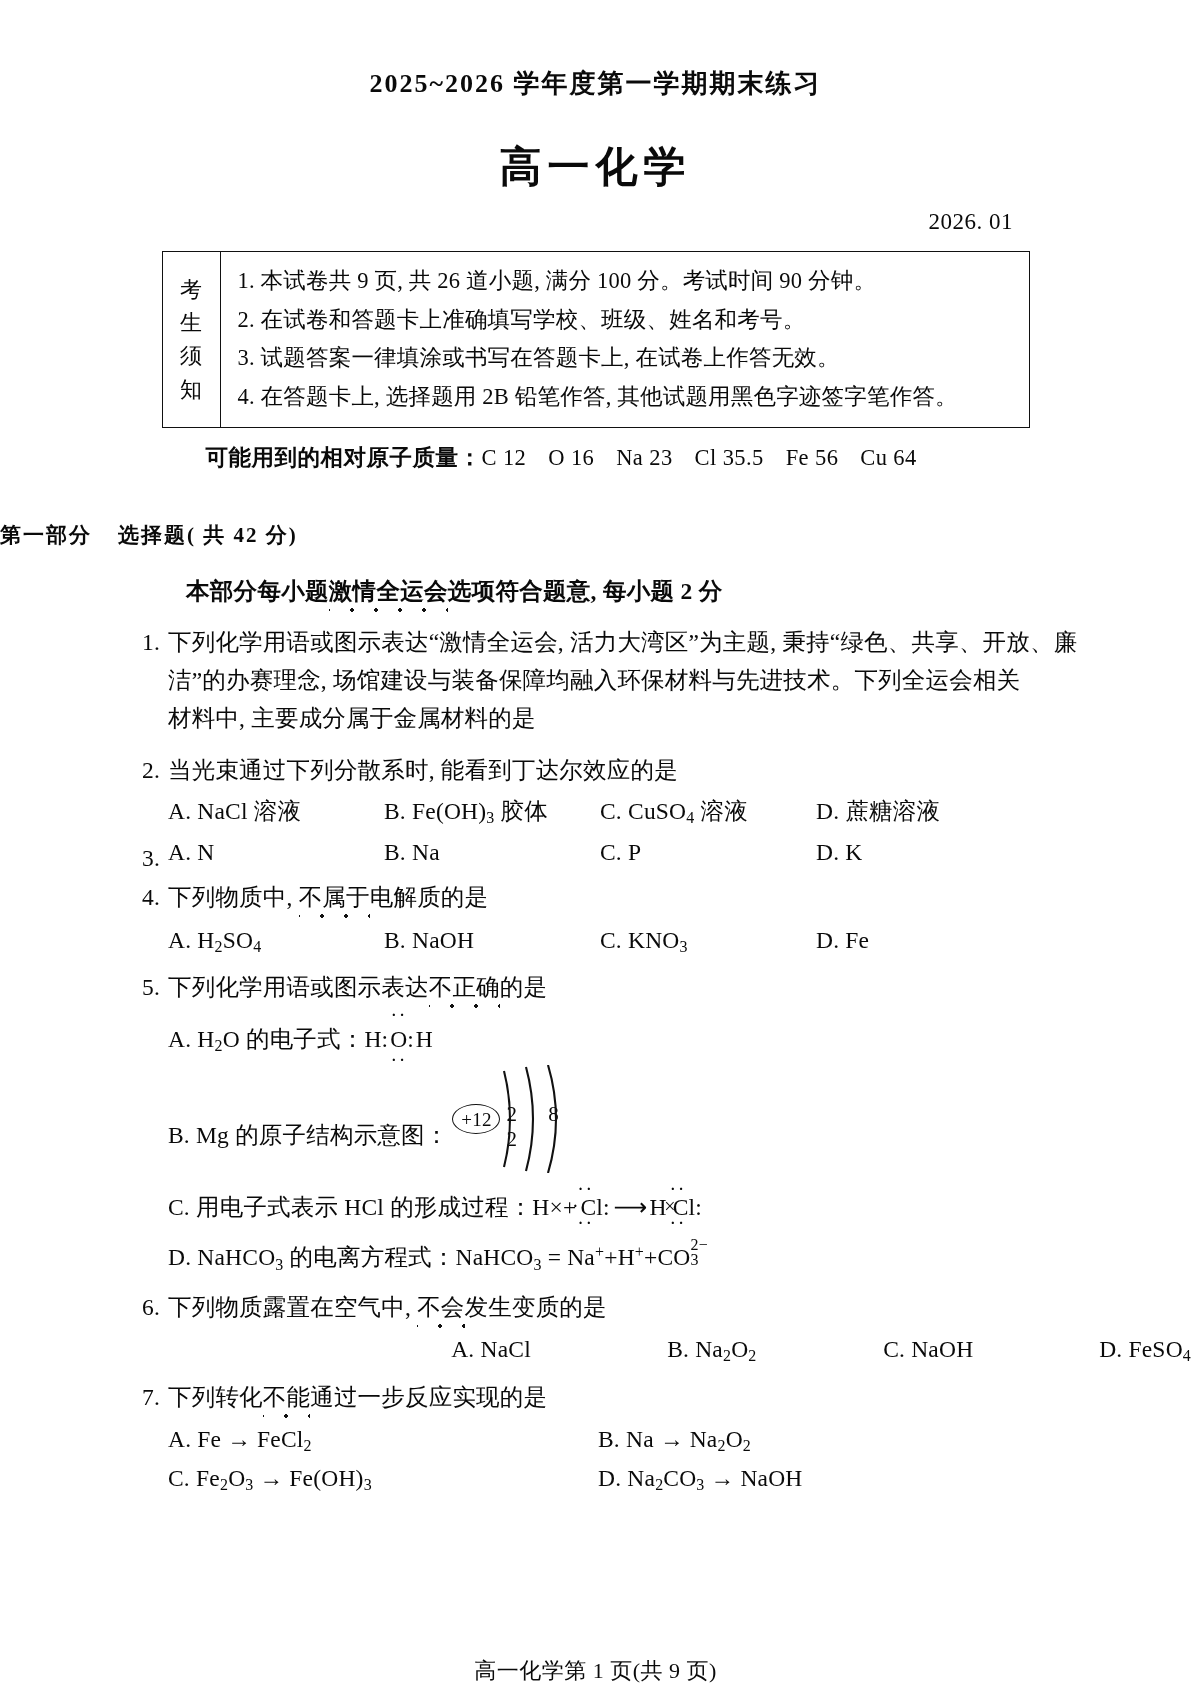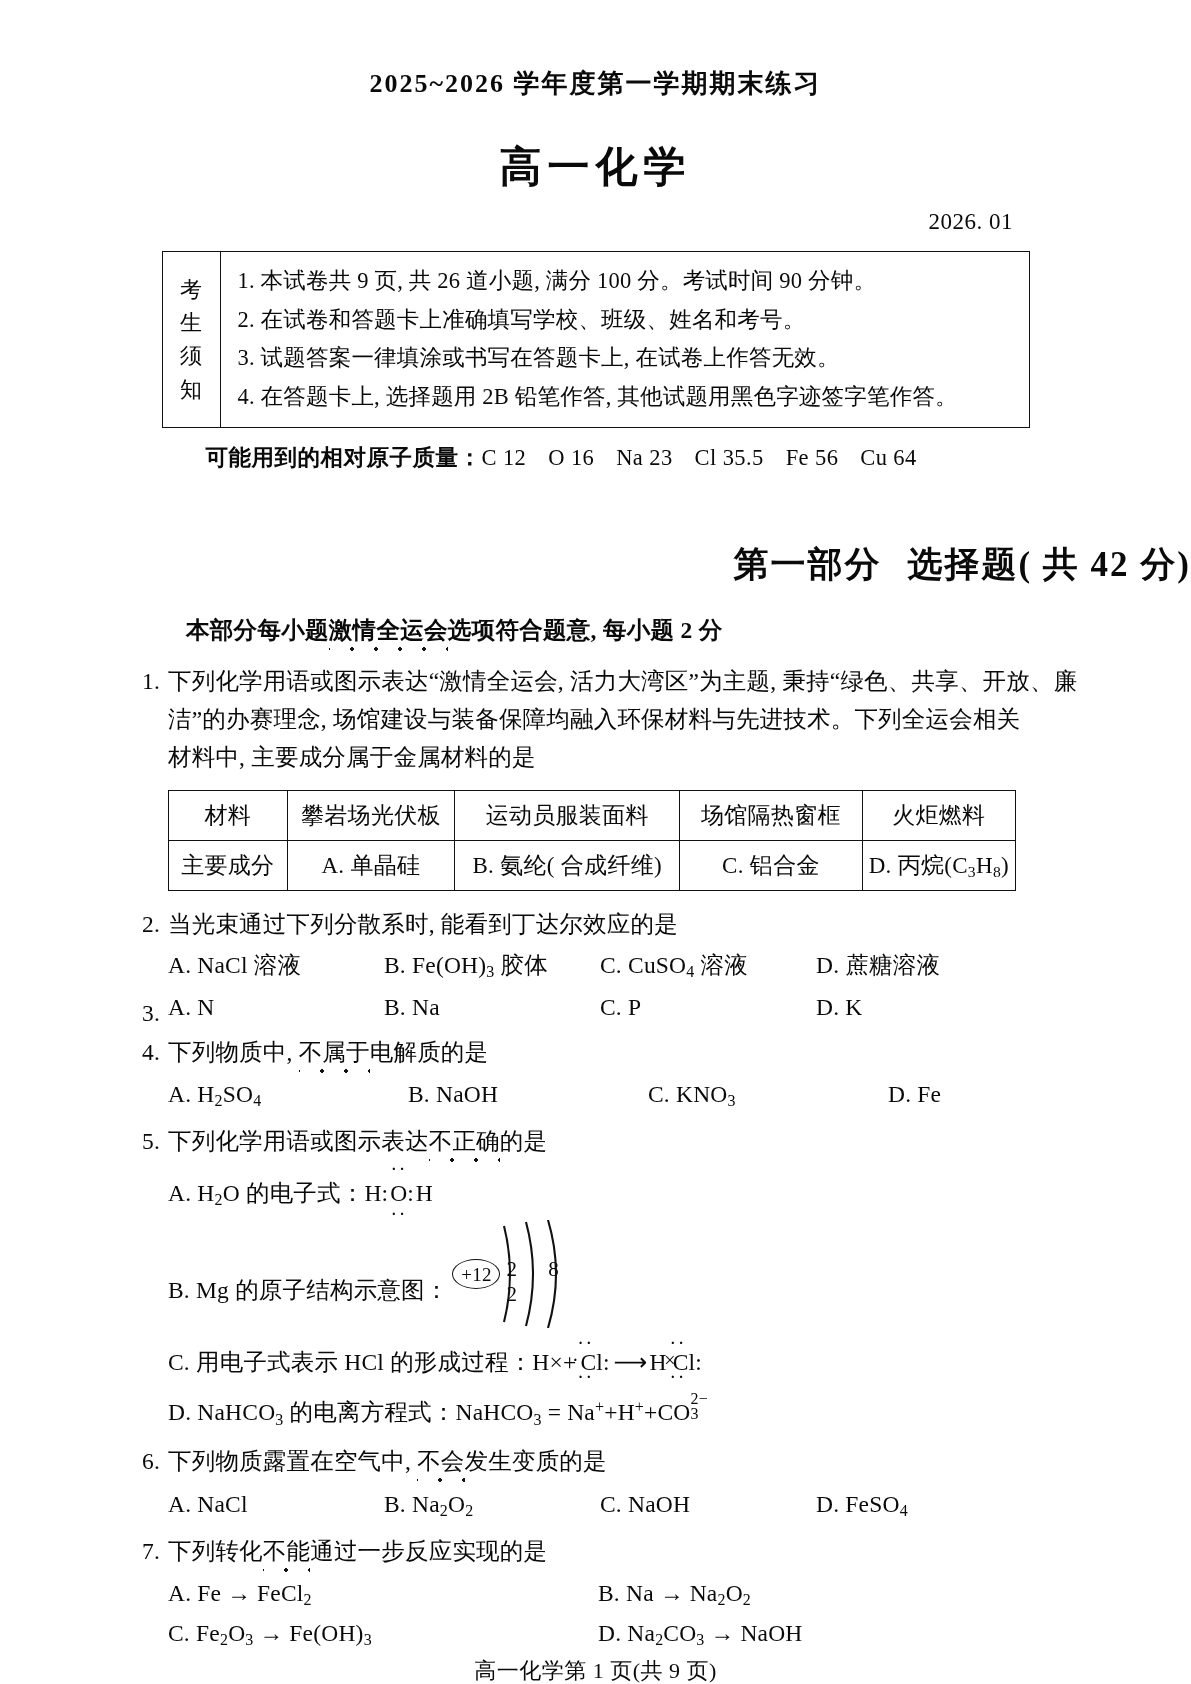--- a/index.html
+++ b/index.html
@@ -72,25 +72,25 @@
     font-size:22.5px;
     padding-left:44px;
     box-sizing:border-box;
   }
   .atomic-mass b{font-weight:700;letter-spacing:.5px;}
   .am-vals{letter-spacing:.4px;}
   .am-vals span{margin-right:22px;}
 
   
   .part-heading{
-    text-align:right;
-    font-size:35px;
+    text-align:left;
+    font-size:21px;
     font-weight:700;
     letter-spacing:2px;
-    margin-top:68px;
+    margin-top:48px;
   }
   .part-heading .gap{display:inline-block;width:26px;}
   .sub-note{
     font-size:23.5px;
     font-weight:700;
     margin:26px 0 0 186px;
     letter-spacing:.3px;
   }
 
   
@@ -261,38 +261,20 @@
     <span>本部分每小题</span><span class="dot-em">激情全运会</span><span>选项符合题意, 每小题 2 分</span>
   </div>
 
   <div class="q" style="margin-top:16px;">
     <span class="num">1.</span>
     <span style="display:block;padding-left:26px;">下列化学用语或图示表达“激情全运会, 活力大湾区”为主题, 秉持“绿色、共享、开放、廉</span>
   </div>
   <div class="qline indent">洁”的办赛理念, 场馆建设与装备保障均融入环保材料与先进技术。下列全运会相关</div>
   <div class="qline indent">材料中, 主要成分属于金属材料的是</div>
 
-  <table class="q1table">
-    <tbody>
-        <tr>
-      <td class="c1">材料</td>
-      <td class="c2">攀岩场光伏板</td>
-      <td class="c3">运动员服装面料</td>
-      <td class="c4">场馆隔热窗框</td>
-      <td>火炬燃料</td>
-    </tr>
-    <tr>
-      <td class="c1">主要成分</td>
-      <td class="c2">A. 单晶硅</td>
-      <td class="c3">B. 氨纶( 合成纤维)</td>
-      <td class="c4">C. 铝合金</td>
-      <td><span>D. 丙烷(C</span><sub>3</sub>H<sub>8</sub>)</td>
-    </tr>
-  </tbody>
-    </table>
 
   <div class="q" style="margin-top:14px;">
     <span class="num">2.</span>
     <span style="display:block;padding-left:26px;">当光束通过下列分散系时, 能看到丁达尔效应的是</span>
   </div>
   <div class="opts">
     <span class="o">A. NaCl 溶液</span>
     <span class="o"><span>B. Fe(OH)</span><sub>3</sub> 胶体</span>
     <span class="o"><span>C. CuSO</span><sub>4</sub> 溶液</span>
     <span class="o">D. 蔗糖溶液</span>
@@ -305,21 +287,21 @@
     <span class="o">A. N</span>
     <span class="o">B. Na</span>
     <span class="o">C. P</span>
     <span class="o">D. K</span>
   </div>
 
   <div class="q" style="margin-top:12px;">
     <span class="num">4.</span>
     <span style="display:block;padding-left:26px;"><span>下列物质中, </span><span class="dot-em">不属于</span><span>电解质的是</span></span>
   </div>
-  <div class="opts" style="margin-top:10px;gap:24px;">
+  <div class="opts" style="margin-top:10px;">
     <span class="o"><span>A. H</span><sub>2</sub>SO<sub>4</sub></span>
     <span class="o">B. NaOH</span>
     <span class="o"><span>C. KNO</span><sub>3</sub></span>
     <span class="o">D. Fe</span>
   </div>
 
   <div class="q" style="margin-top:12px;">
     <span class="num">5.</span>
     <span style="display:block;padding-left:26px;"><span>下列化学用语或图示表达</span><span class="dot-em">不正确</span><span>的是</span></span>
   </div>
@@ -346,21 +328,21 @@
   </div>
 
   <div class="row5d">
     <span>D. NaHCO</span><sub>3</sub> <span>的电离方程式：</span>NaHCO<sub>3</sub> <span style="letter-spacing:0;">=</span> Na<sup>+</sup>+H<sup>+</sup>+CO<span class="supsub"><i>2−</i><i>3</i></span>
   </div>
 
   <div class="q" style="margin-top:14px;">
     <span class="num">6.</span>
     <span style="display:block;padding-left:26px;"><span>下列物质露置在空气中, </span><span class="dot-em">不会</span><span>发生变质的是</span></span>
   </div>
-  <div class="opts" style="margin-top:10px;">
+  <div class="opts" style="margin-top:10px;justify-content:flex-end;">
     <span class="o">A. NaCl</span>
     <span class="o"><span>B. Na</span><sub>2</sub>O<sub>2</sub></span>
     <span class="o">C. NaOH</span>
     <span class="o"><span>D. FeSO</span><sub>4</sub></span>
   </div>
 
   <div class="q" style="margin-top:12px;">
     <span class="num">7.</span>
     <span style="display:block;padding-left:26px;"><span>下列转化</span><span class="dot-em">不能</span><span>通过一步反应实现的是</span></span>
   </div>

